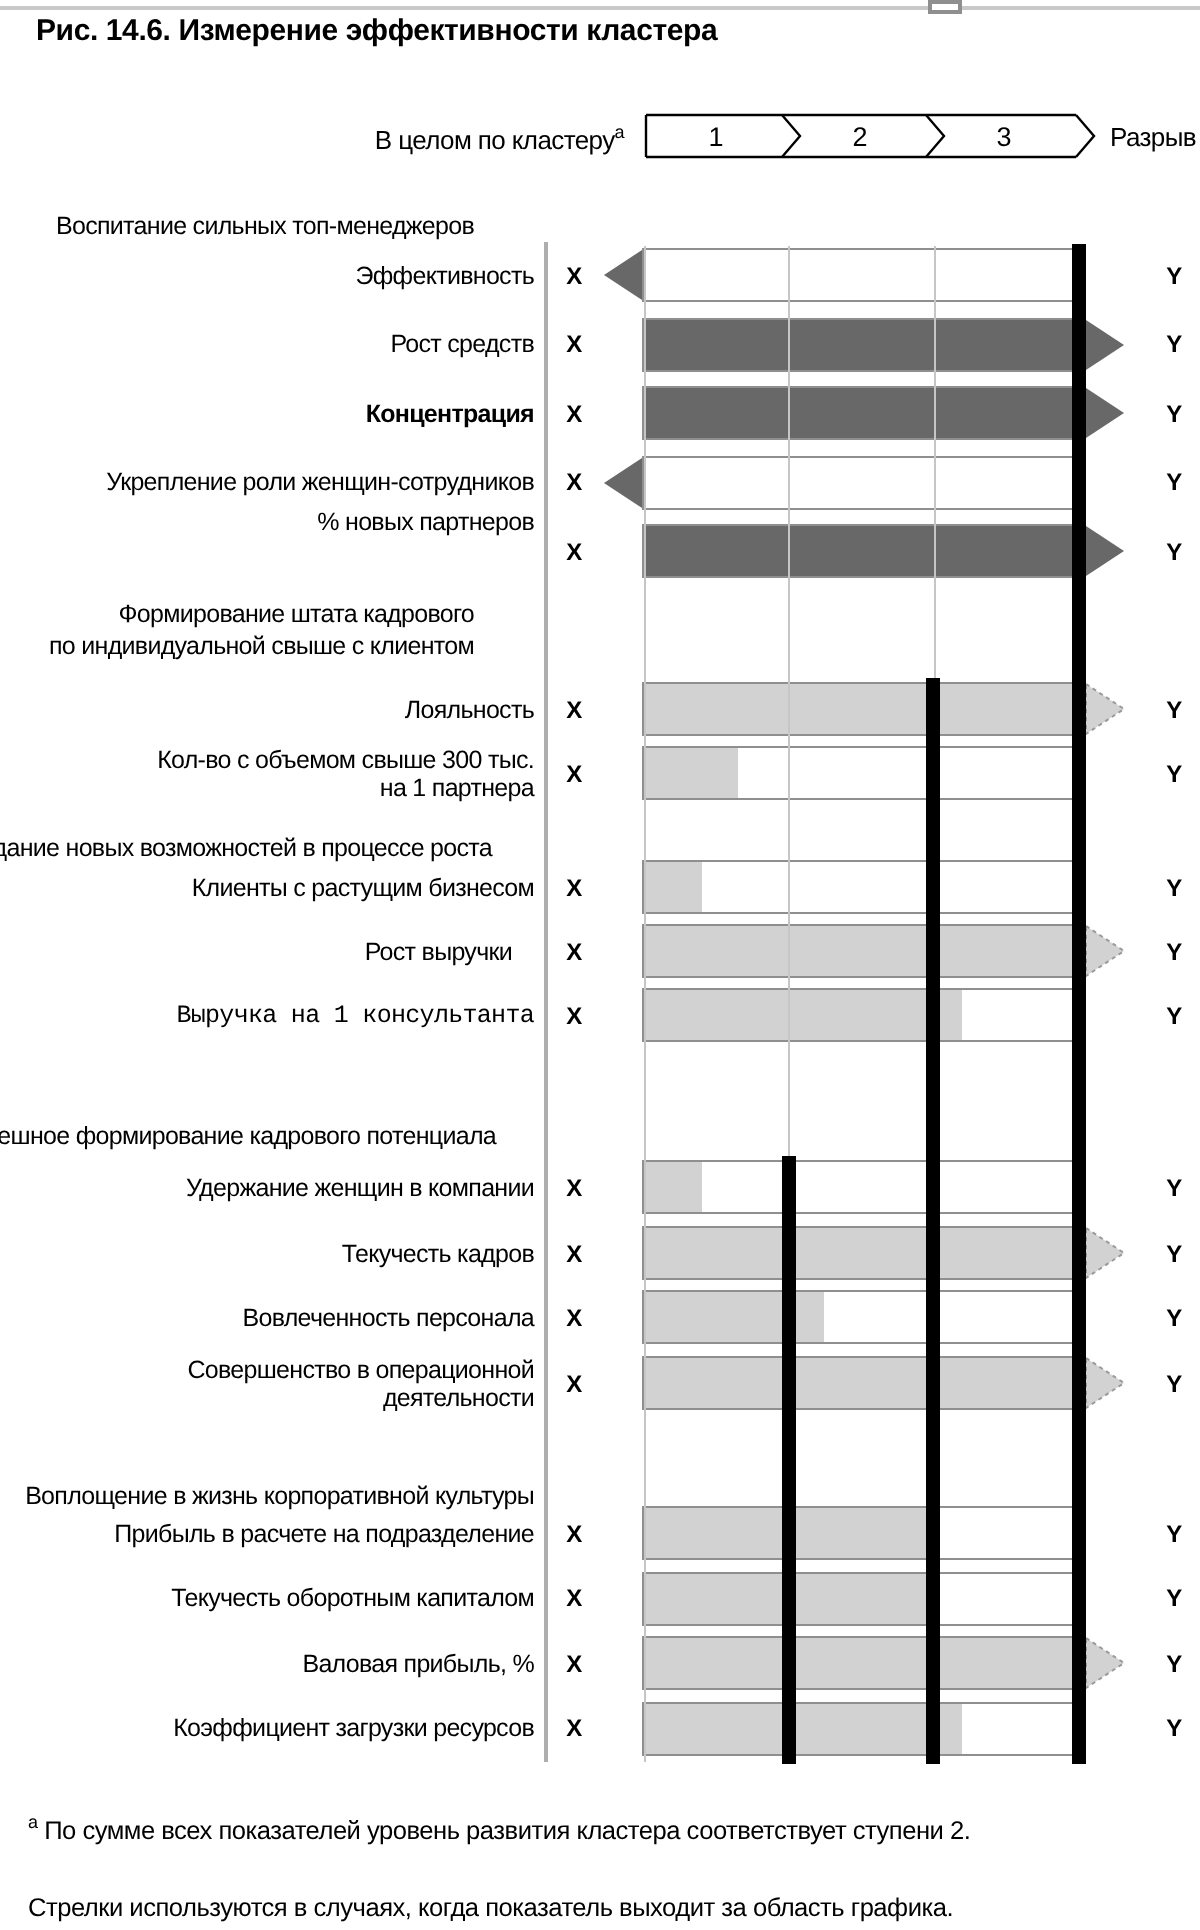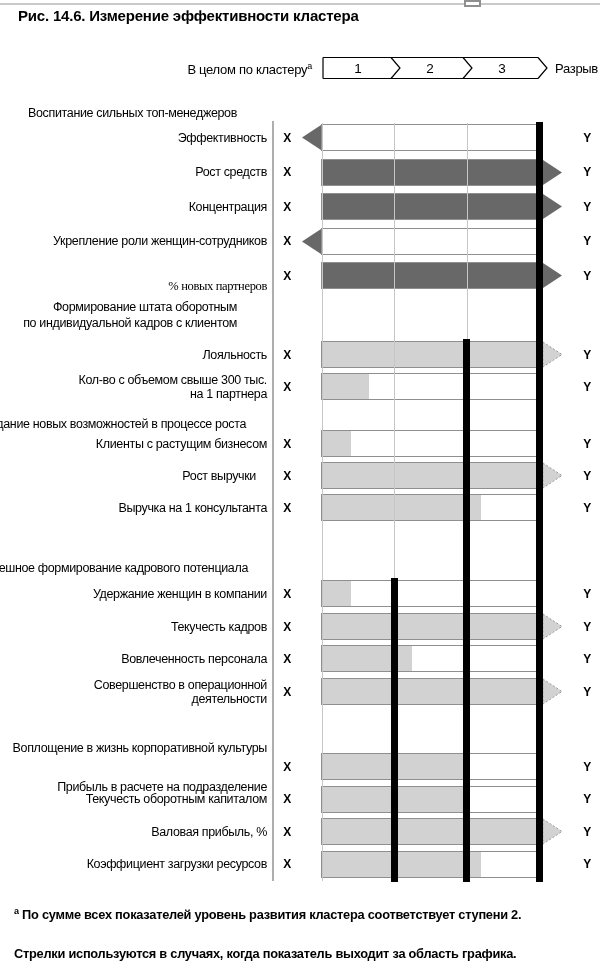--- a/index.html
+++ b/index.html
@@ -16,21 +16,21 @@
   .hdr-svg{position:absolute;left:0;top:0;width:600px;height:95px;}
   .sec{position:absolute;font-size:12.5px;letter-spacing:-0.35px;white-space:nowrap;text-align:right;line-height:16px;}
   .lbl{position:absolute;font-size:12.5px;letter-spacing:-0.35px;white-space:nowrap;text-align:right;line-height:14px;}
   .xy{position:absolute;width:14px;text-align:center;font-size:12px;font-weight:bold;letter-spacing:-0.3px;}
   .axisline{position:absolute;width:2px;background:#aeaeae;z-index:1;}
   .grid{position:absolute;width:1px;background:#c6c6c6;z-index:3;}
   .row{position:absolute;box-sizing:border-box;border:1px solid #8f8f8f;background:#fff;z-index:2;}
   .bar{height:100%;}
   .arr{position:absolute;z-index:4;}
   .marker{position:absolute;width:7px;background:#000;z-index:5;}
-  .fn{position:absolute;left:14px;font-size:12.8px;letter-spacing:-0.25px;white-space:nowrap;line-height:15px;font-weight:bold;}
+  .fn{position:absolute;left:14px;font-size:12.8px;letter-spacing:-0.25px;white-space:nowrap;line-height:15px;}
   .fn sup{font-size:9px;}
 </style>
 </head>
 <body>
 
 <div class="page">
 
   <div class="top-rule"></div>
   <div class="top-notch"></div>
 
@@ -70,54 +70,54 @@
         <div>Рост средств</div>
       </div>
       <span class="xy" style="left: 280px; top: 165px;">X</span>
       <span class="xy" style="left: 580px; top: 165px;">Y</span>
       <div class="row" style="left: 321px; top: 158.5px; width: 219px; height: 27px;">
         <div class="bar" style="width: 217px; background: rgb(104, 104, 104);"></div>
       </div>
       <svg width="22" height="27" class="arr" style="left: 542px; top: 158.5px;">
         <polygon points="1,1 20,13.5 1,26" fill="#686868"></polygon>
       </svg>
-      <div class="lbl" style="right: 333px; top: 199.5px;">
+      <div class="lbl" style="right: 333px; top: 199.5px; font-weight: bold;">
         <div>Концентрация</div>
       </div>
       <span class="xy" style="left: 280px; top: 199.5px;">X</span>
       <span class="xy" style="left: 580px; top: 199.5px;">Y</span>
       <div class="row" style="left: 321px; top: 193px; width: 219px; height: 27px;">
         <div class="bar" style="width: 217px; background: rgb(104, 104, 104);"></div>
       </div>
       <svg width="22" height="27" class="arr" style="left: 542px; top: 193px;">
         <polygon points="1,1 20,13.5 1,26" fill="#686868"></polygon>
       </svg>
       <div class="lbl" style="right: 333px; top: 234px;">
         <div>Укрепление роли женщин-сотрудников</div>
       </div>
       <span class="xy" style="left: 280px; top: 234px;">X</span>
       <span class="xy" style="left: 580px; top: 234px;">Y</span>
       <div class="row" style="left: 321px; top: 227.5px; width: 219px; height: 27px;"></div>
       <svg width="22" height="27" class="arr" style="left: 301px; top: 227.5px;">
         <polygon points="20,1 1,13.5 20,26" fill="#686868"></polygon>
       </svg>
-      <div class="lbl" style="right: 333px; top: 279px; font-family: Liberation Serif, serif;">
+      <div class="lbl" style="right: 333px; top: 254px;">
         <div>% новых партнеров</div>
       </div>
       <span class="xy" style="left: 280px; top: 268.5px;">X</span>
       <span class="xy" style="left: 580px; top: 268.5px;">Y</span>
       <div class="row" style="left: 321px; top: 262px; width: 219px; height: 27px;">
         <div class="bar" style="width: 217px; background: rgb(104, 104, 104);"></div>
       </div>
       <svg width="22" height="27" class="arr" style="left: 542px; top: 262px;">
         <polygon points="1,1 20,13.5 1,26" fill="#686868"></polygon>
       </svg>
       <div class="sec" style="right: 363px; top: 299px;">
-        <div>Формирование штата оборотным</div>
-        <div>по индивидуальной кадров с клиентом</div>
+        <div>Формирование штата кадрового</div>
+        <div>по индивидуальной свыше с клиентом</div>
       </div>
       <div class="lbl" style="right: 333px; top: 347.5px;">
         <div>Лояльность</div>
       </div>
       <span class="xy" style="left: 280px; top: 347.5px;">X</span>
       <span class="xy" style="left: 580px; top: 347.5px;">Y</span>
       <div class="row" style="left: 321px; top: 341px; width: 219px; height: 27px;">
         <div class="bar" style="width: 217px; background: rgb(210, 210, 210);"></div>
       </div>
       <svg width="22" height="27" class="arr" style="left: 542px; top: 341px;">
@@ -147,21 +147,21 @@
         <div>Рост выручки</div>
       </div>
       <span class="xy" style="left: 280px; top: 468.5px;">X</span>
       <span class="xy" style="left: 580px; top: 468.5px;">Y</span>
       <div class="row" style="left: 321px; top: 462px; width: 219px; height: 27px;">
         <div class="bar" style="width: 217px; background: rgb(210, 210, 210);"></div>
       </div>
       <svg width="22" height="27" class="arr" style="left: 542px; top: 462px;">
         <polygon points="1,1 20,13.5 1,26" fill="#d2d2d2" stroke="#9a9a9a" stroke-dasharray="2 2"></polygon>
       </svg>
-      <div class="lbl" style="right: 333px; top: 500.5px;">
+      <div class="lbl" style="right: 333px; top: 500.5px; font-family: Liberation Mono, monospace;">
         <div>Выручка на 1 консультанта</div>
       </div>
       <span class="xy" style="left: 280px; top: 500.5px;">X</span>
       <span class="xy" style="left: 580px; top: 500.5px;">Y</span>
       <div class="row" style="left: 321px; top: 494px; width: 219px; height: 27px;">
         <div class="bar" style="width: 159.1px; background: rgb(210, 210, 210);"></div>
       </div>
       <div class="sec" style="right: 352px; top: 560px;">
         <div>Успешное формирование кадрового потенциала</div>
       </div>
@@ -200,21 +200,21 @@
       <span class="xy" style="left: 580px; top: 684.5px;">Y</span>
       <div class="row" style="left: 321px; top: 678px; width: 219px; height: 27px;">
         <div class="bar" style="width: 217px; background: rgb(210, 210, 210);"></div>
       </div>
       <svg width="22" height="27" class="arr" style="left: 542px; top: 678px;">
         <polygon points="1,1 20,13.5 1,26" fill="#d2d2d2" stroke="#9a9a9a" stroke-dasharray="2 2"></polygon>
       </svg>
       <div class="sec" style="right: 333px; top: 740px;">
         <div>Воплощение в жизнь корпоративной культуры</div>
       </div>
-      <div class="lbl" style="right: 333px; top: 759.5px; margin-top: 20px;">
+      <div class="lbl" style="right: 333px; top: 759.5px;">
         <div>Прибыль в расчете на подразделение</div>
       </div>
       <span class="xy" style="left: 280px; top: 759.5px;">X</span>
       <span class="xy" style="left: 580px; top: 759.5px;">Y</span>
       <div class="row" style="left: 321px; top: 753px; width: 219px; height: 27px;">
         <div class="bar" style="width: 144.7px; background: rgb(210, 210, 210);"></div>
       </div>
       <div class="lbl" style="right: 333px; top: 792px;">
         <div>Текучесть оборотным капиталом</div>
       </div>

